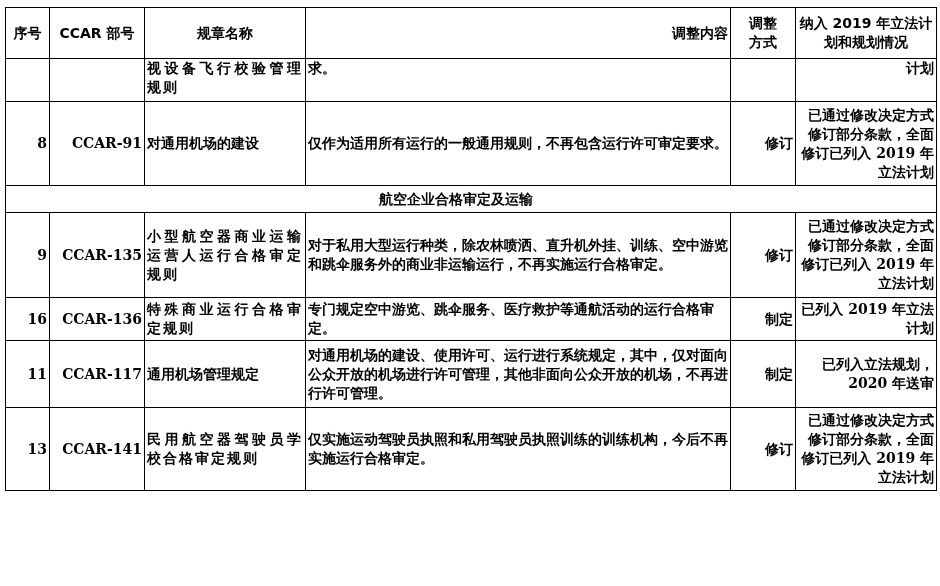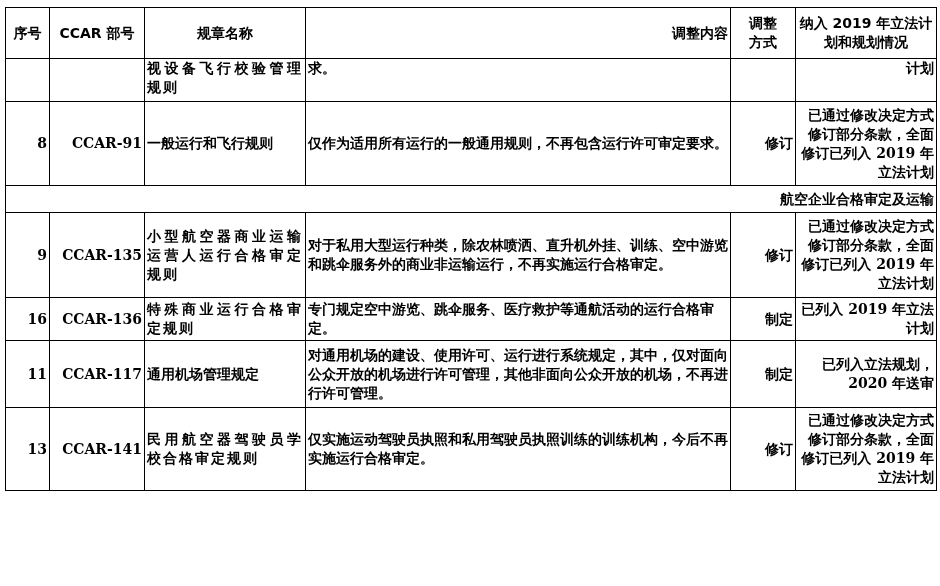--- a/index.html
+++ b/index.html
@@ -36,21 +36,21 @@
       font-family: "DejaVu Sans", "Liberation Sans", sans-serif;
       font-size: 14px;
       text-align: center;
     }
     th.left { text-align: right; padding-left: 175px; }
     .c { text-align: right; }
     .l { text-align: left; }
     .j { text-align: justify; letter-spacing: 2px; margin-top: 12px; }
     .section {
       font-family: Liberation Sans, sans-serif;
-      text-align: right;
+      text-align: left;
       padding-left: 373px !important;
       font-size: 14px;
     }
     .mono { font-family: "DejaVu Serif", "Liberation Serif", serif; letter-spacing: 0px; }
   </style>
 </head>
 <body>
 
 <table class="reg-table">
   <colgroup>
@@ -76,21 +76,21 @@
     <td class="c mono"></td>
     <td class="l j" style="vertical-align:top">视设备飞行校验管理规则</td>
     <td class="l" style="vertical-align:top">求。</td>
     <td class="c"></td>
     <td class="c" style="vertical-align:top">计划</td>
   </tr>
 
   <tr style="height:84px">
     <td class="c">8</td>
     <td class="c mono">CCAR-91</td>
-    <td class="l">一般运行和飞行规则</td>
+    <td class="l">对通用机场的建设</td>
     <td class="l">仅作为适用所有运行的一般通用规则，不再包含运行许可审定要求。</td>
     <td class="c">修订</td>
     <td class="c">已通过修改决定方式修订部分条款，全面修订已列入 2019 年立法计划</td>
   </tr>
 
   <tr style="height:27px">
     <td colspan="6" class="section">航空企业合格审定及运输</td>
   </tr>
 
   <tr style="height:85px">

